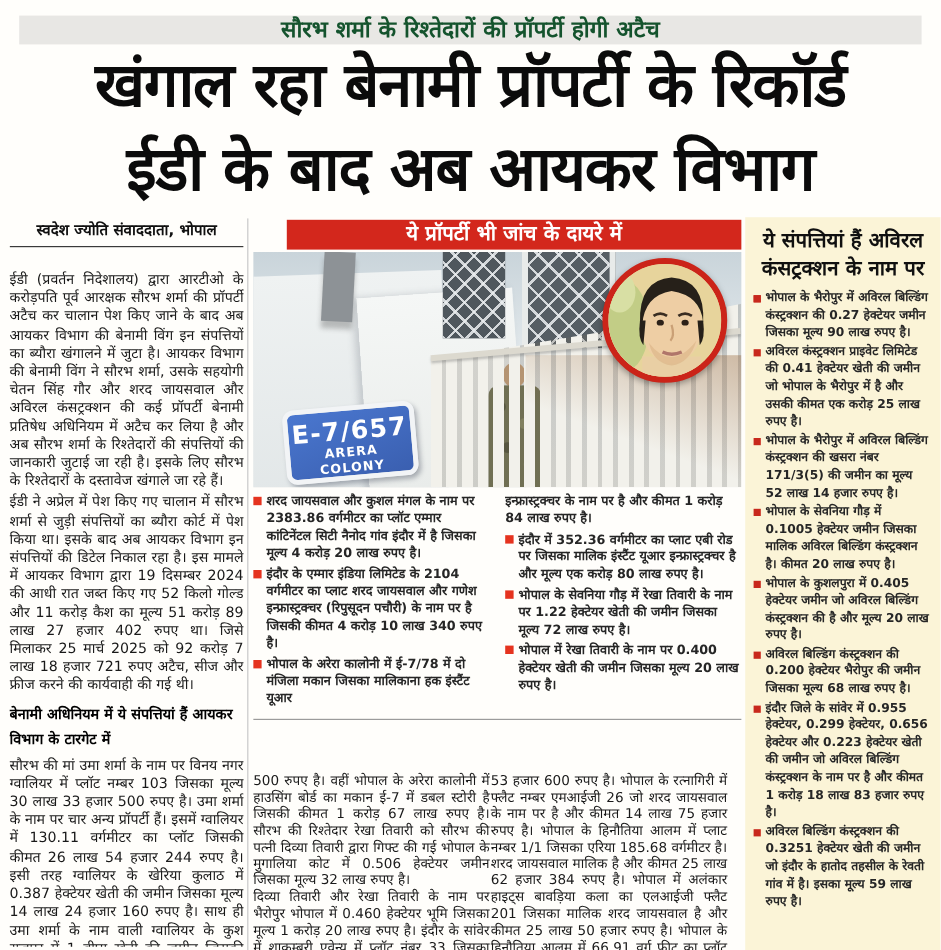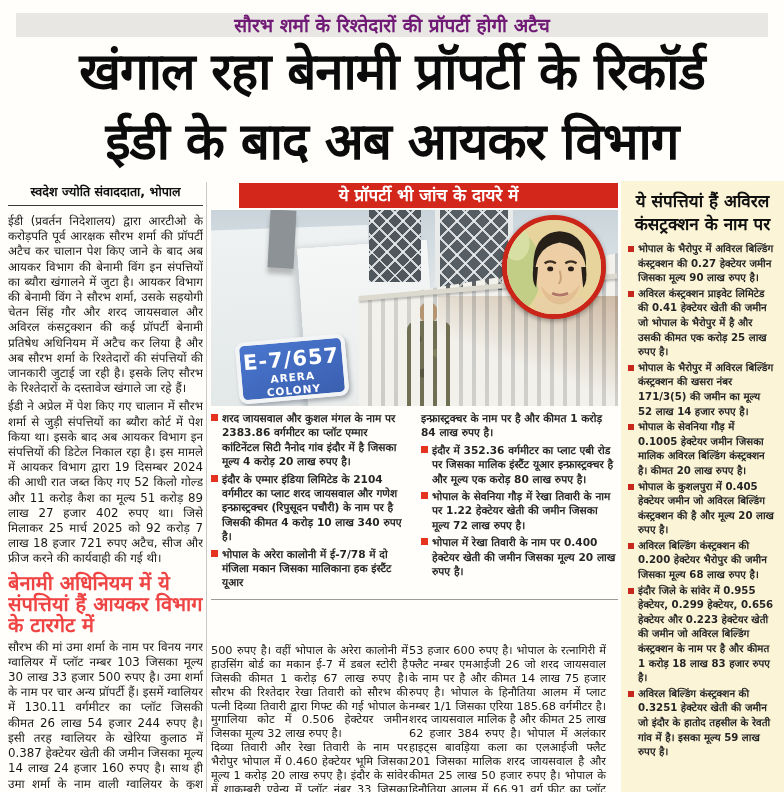--- a/index.html
+++ b/index.html
@@ -7,42 +7,42 @@
   body {
     width:784px; height:792px;
     font-family:"DejaVu Sans","Liberation Sans",sans-serif;
     background:#ffffff; color:#1a1a1a;
   }
   .page { position:relative; width:784px; height:792px; overflow:hidden; background:#fffefb; }
 
   
   .kicker {
     position:absolute; top:13px; left:16px; width:752px; height:24px;
-    background:#e8e7e4; color:#701a75; font-weight:bold; font-size:19px;
+    background:#e8e7e4; color:#14532d; font-weight:bold; font-size:19px;
     line-height:24px; text-align:center; white-space:nowrap; overflow:hidden;
   }
   .headline {
     position:absolute; top:37px; left:4px; width:776px; margin:0;
     color:#0b0b0b; font-weight:800; text-align:center;
     font-size:51px; line-height:70px; letter-spacing:-1px;
   }
   .headline span { display:block; white-space:nowrap; }
 
   
   .divider-v { position:absolute; top:182px; bottom:0; left:206px; width:1px; background:#c9c9c9; }
 
   .leftcol {
     position:absolute; left:8px; top:183px; width:195px; height:606px; overflow:hidden;
   }
   .byline {
     font-size:12.6px; font-weight:bold; text-align:center; color:#101010;
-    padding-bottom:5px; border-bottom:1.6px solid #3a3a3a; margin-bottom:8px;
+    padding-bottom:5px; border-bottom:1.6px solid #3a3a3a; margin-bottom:20px;
   }
   .leftcol p { margin:0 0 3px; font-size:11.8px; line-height:15.2px; text-align:justify; color:#191919; }
-  .subhead { margin:6px 0 4px; font-size:20px; line-height:21px; font-weight:bold; color:#ef4444; }
+  .subhead { margin:6px 0 4px; font-size:12px; line-height:21px; font-weight:bold; color:#000000; }
 
   .midcol { position:absolute; left:211px; top:183px; width:407px; height:609px; overflow:hidden; }
   .caption {
     height:25px; background:#d3271c; color:#ffffff; font-weight:bold;
     font-size:17px; line-height:25px; text-align:center; white-space:nowrap; overflow:hidden;margin-left:28px;
   }
 
   
   .photo { position:relative; margin-top:2px; height:196px; overflow:hidden;
     background:linear-gradient(180deg,#c9d4da 0%,#e3e9ec 45%,#eef0ee 100%); }

